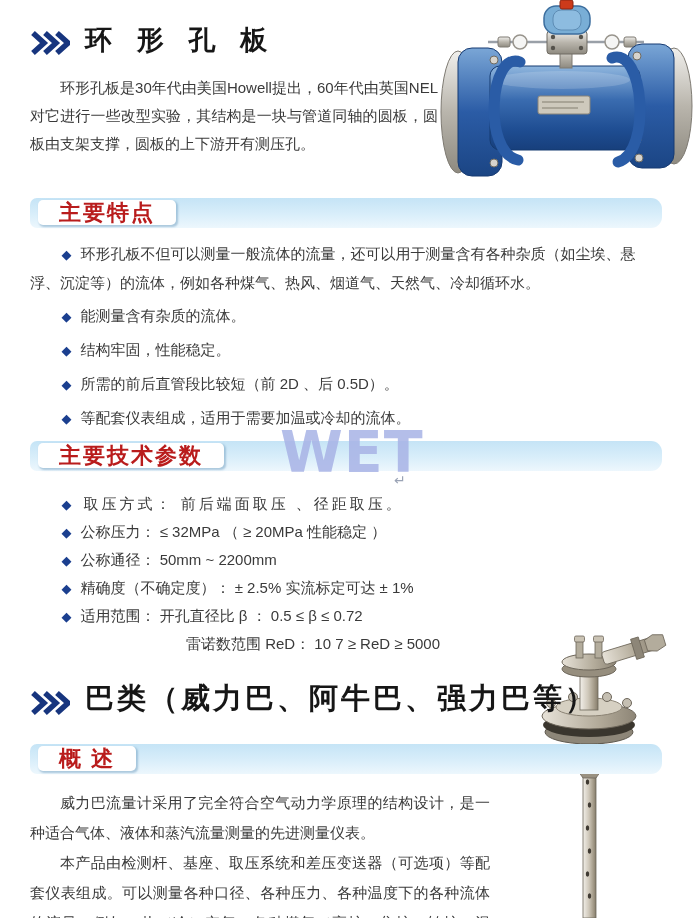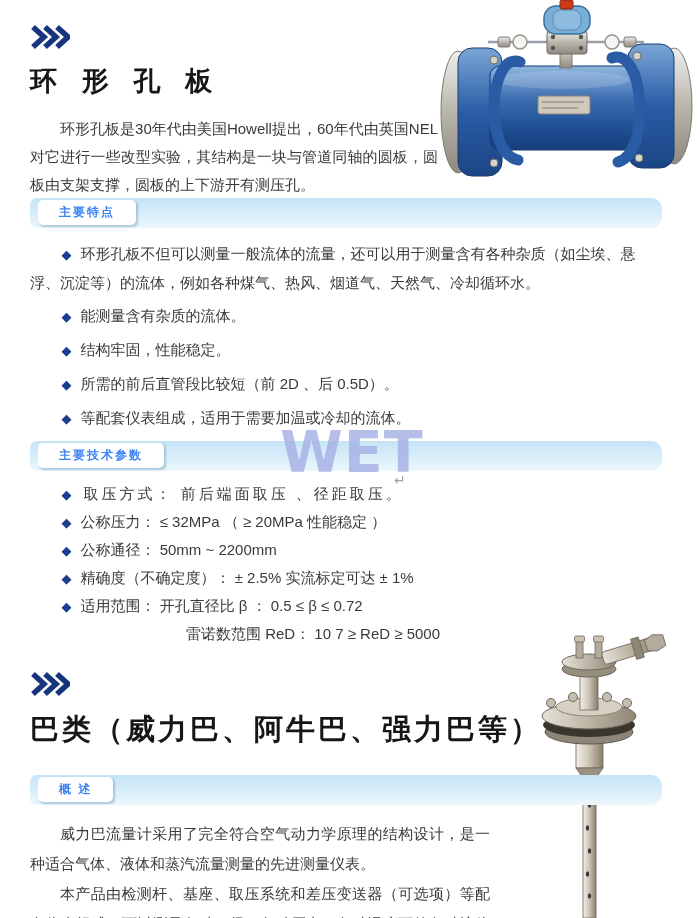--- a/index.html
+++ b/index.html
@@ -6,21 +6,21 @@
   html,body { background:#ffffff; }
   .page {
     position:relative; width:700px; height:918px; margin:0 auto;
     background:#ffffff; overflow:hidden;
     font-family:"Liberation Sans","DejaVu Sans",sans-serif;
     color:#3c3c3c;
   }
   .content { position:relative; padding:24px 0 0 30px; width:662px; }
 
   
-  .title-row { display:flex; align-items:flex-start; gap:15px;flex-direction:column; }
+  .title-row { display:flex; align-items:flex-end; gap:15px; }
   .chev-icon { display:inline-flex; flex:0 0 auto; }
   .sec-title {
     font-family:"Liberation Serif","DejaVu Serif",serif;
     font-weight:bold; color:#161616; letter-spacing:9px;
     font-size:27px; line-height:1.2;
   }
   .sec-title.t2 { font-size:29px; letter-spacing:3px; }
 
   
   .hero { position:relative; height:172px; }
@@ -33,33 +33,33 @@
 
   
   .sec-bar {
     position:relative; z-index:0; width:632px; height:30px;
     background:linear-gradient(180deg,#c5e4f6 0%,#d9eefa 55%,#edf7fd 100%);
     border-radius:7px 11px 11px 7px;
   }
   .sec-label {
     position:absolute; left:8px; top:2px; height:25px; line-height:25px;
     background:#ffffff; border-radius:5px; padding:0 21px;
-    font-weight:bold; font-size:12px; color:#3b82f6; letter-spacing:2px;
+    font-weight:bold; font-size:22px; color:#b91c1c; letter-spacing:2px;
     box-shadow:1.5px 1.5px 2px rgba(110,155,190,.5);
   }
   .bar1 { margin-top:2px; }
   .bar2 { margin-top:8px; }
   .bar3 { margin-top:28px; }
 
   
   .features { margin-top:12px; width:632px; position:relative; z-index:2; }
   .bullet { text-indent:2.1em; font-size:15px; }
   .features .bullet { line-height:28px; margin-bottom:5px; color:#3a3a3a; }
   .dia { color:#1b3f8f; font-size:13px; margin-right:9px; font-style:normal; }
-  .params { margin-top:9px; width:632px; position:relative; z-index:2; }
+  .params { margin-top:19px; width:632px; position:relative; z-index:2; }
   .params .bullet { line-height:27px; color:#3a3a3a; }
   .params .bullet.ls { letter-spacing:3px; }
   .params-note { margin:0 0 0 156px; font-size:15px; line-height:27px; color:#3a3a3a; }
 
   
   .watermark {
     position:absolute; left:280px; top:424px; z-index:1;
     font-family:"DejaVu Sans",sans-serif; font-weight:bold;
     font-size:57px; line-height:1; color:#a8b3e6; opacity:.85;
     letter-spacing:1px; pointer-events:none;

